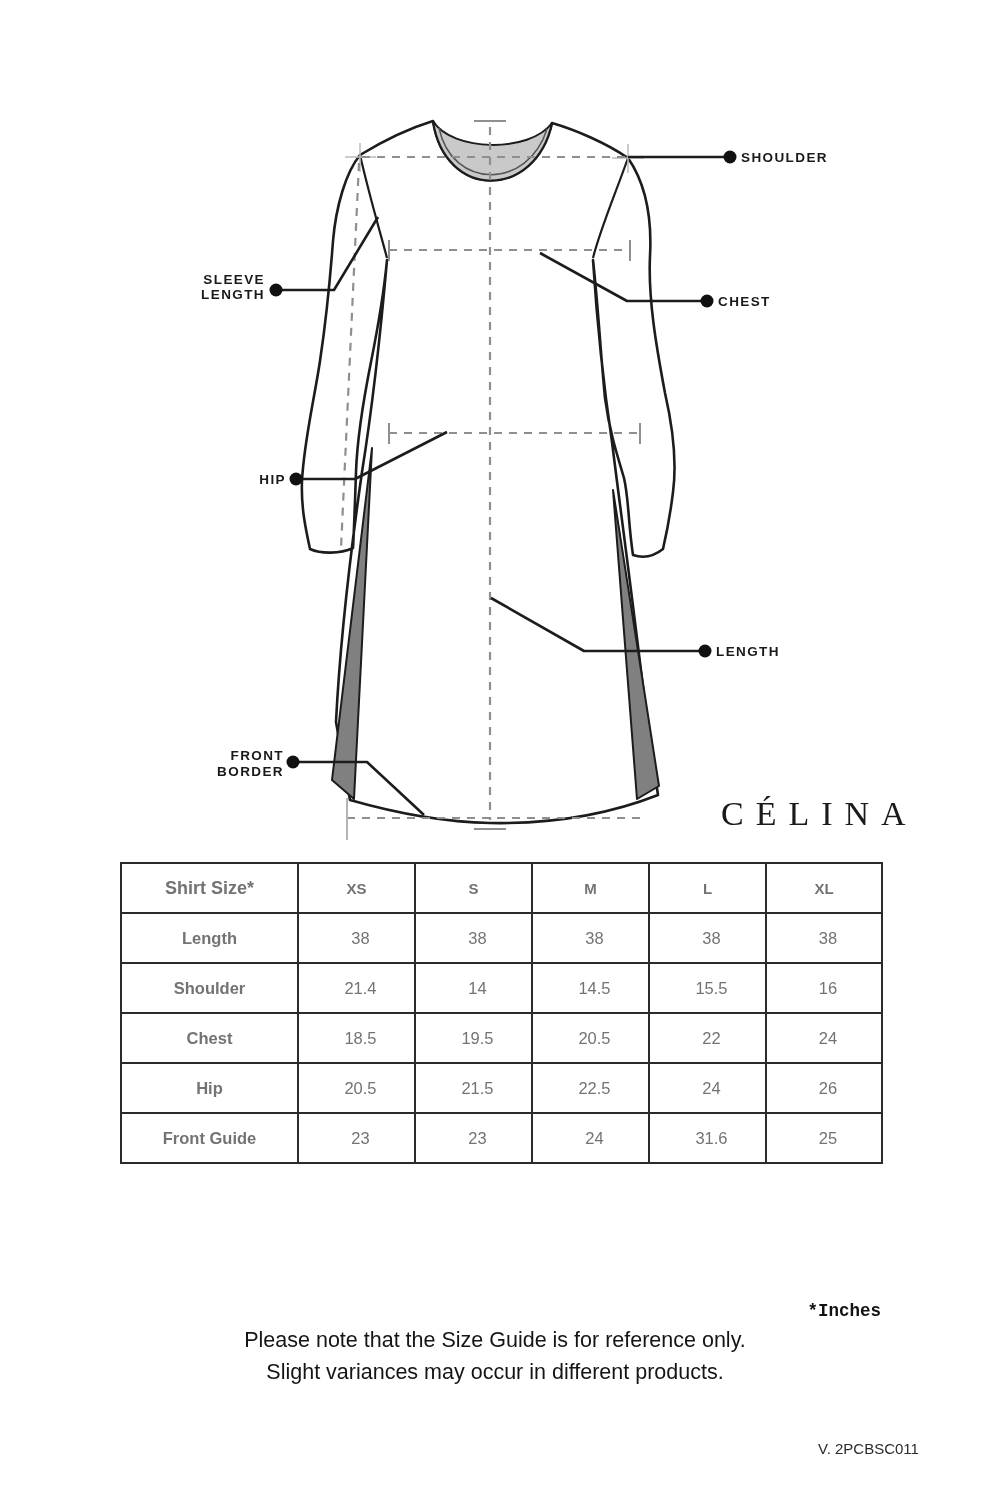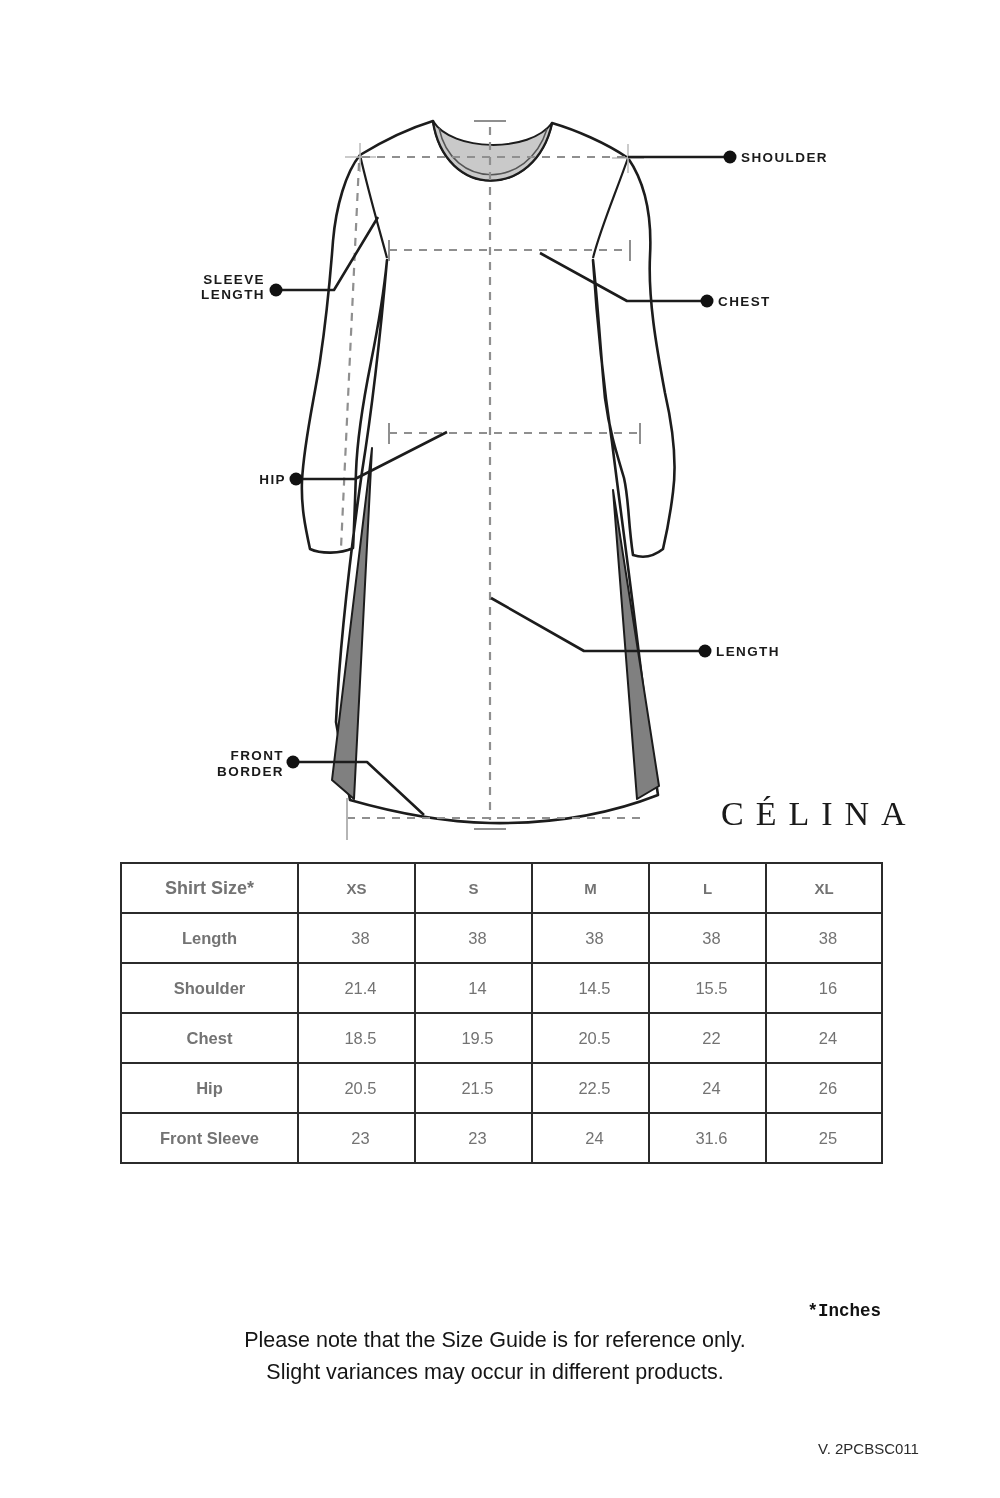--- a/index.html
+++ b/index.html
@@ -238,21 +238,21 @@
       </tr>
       <tr>
         <th>Hip</th>
         <td>20.5</td>
         <td>21.5</td>
         <td>22.5</td>
         <td>24</td>
         <td>26</td>
       </tr>
       <tr>
-        <th>Front Sleeve</th>
+        <th>Front Guide</th>
         <td>23</td>
         <td>23</td>
         <td>24</td>
         <td>31.6</td>
         <td>25</td>
       </tr>
     </tbody>
   </table>
 
   <div class="units-note">*Inches</div>

